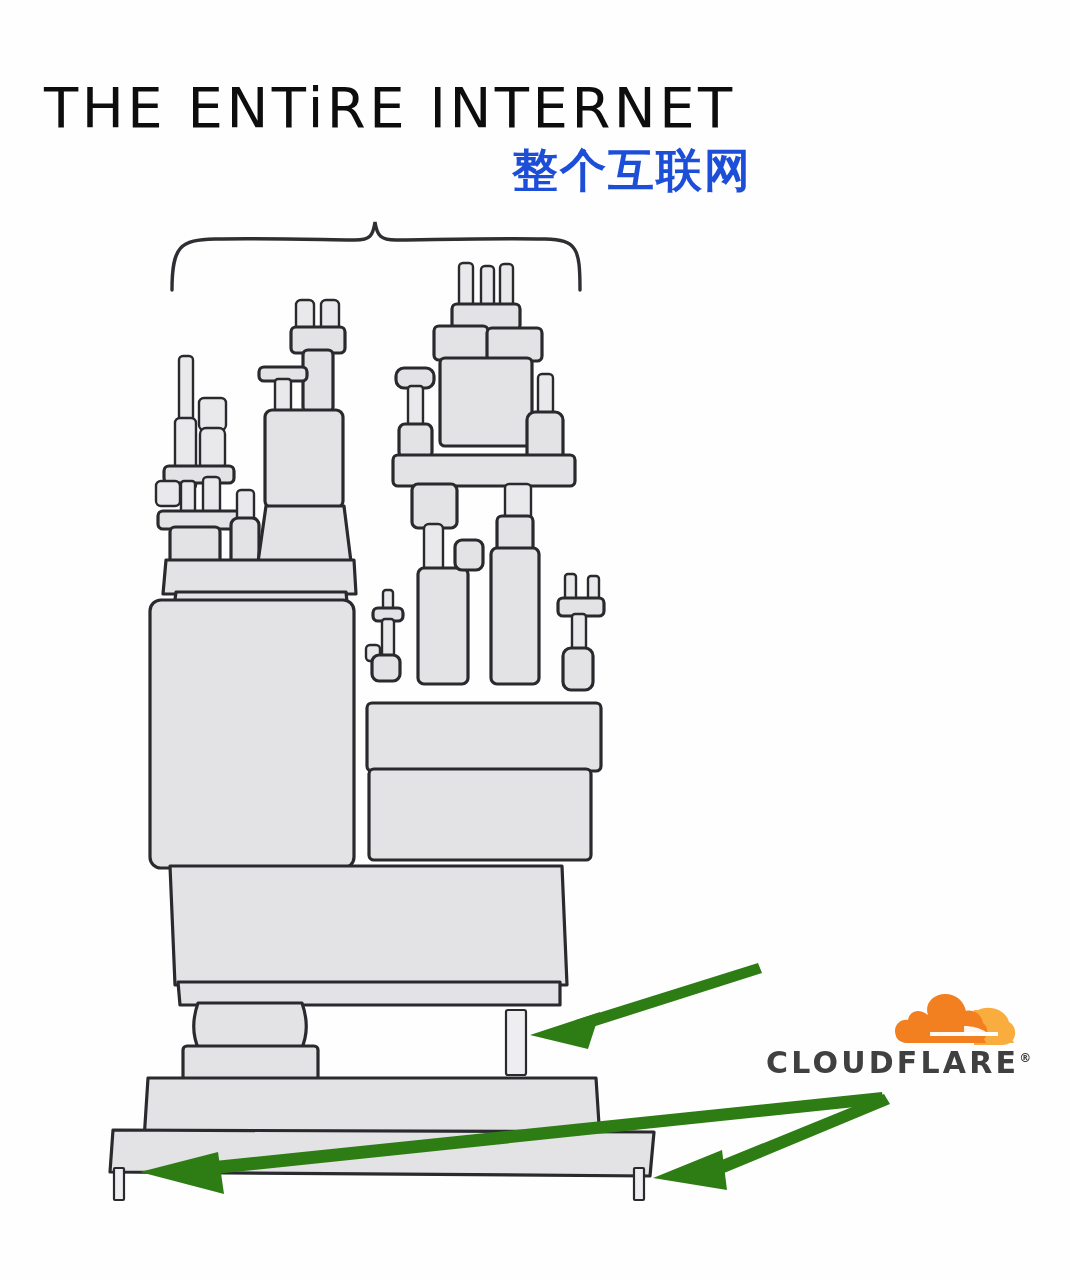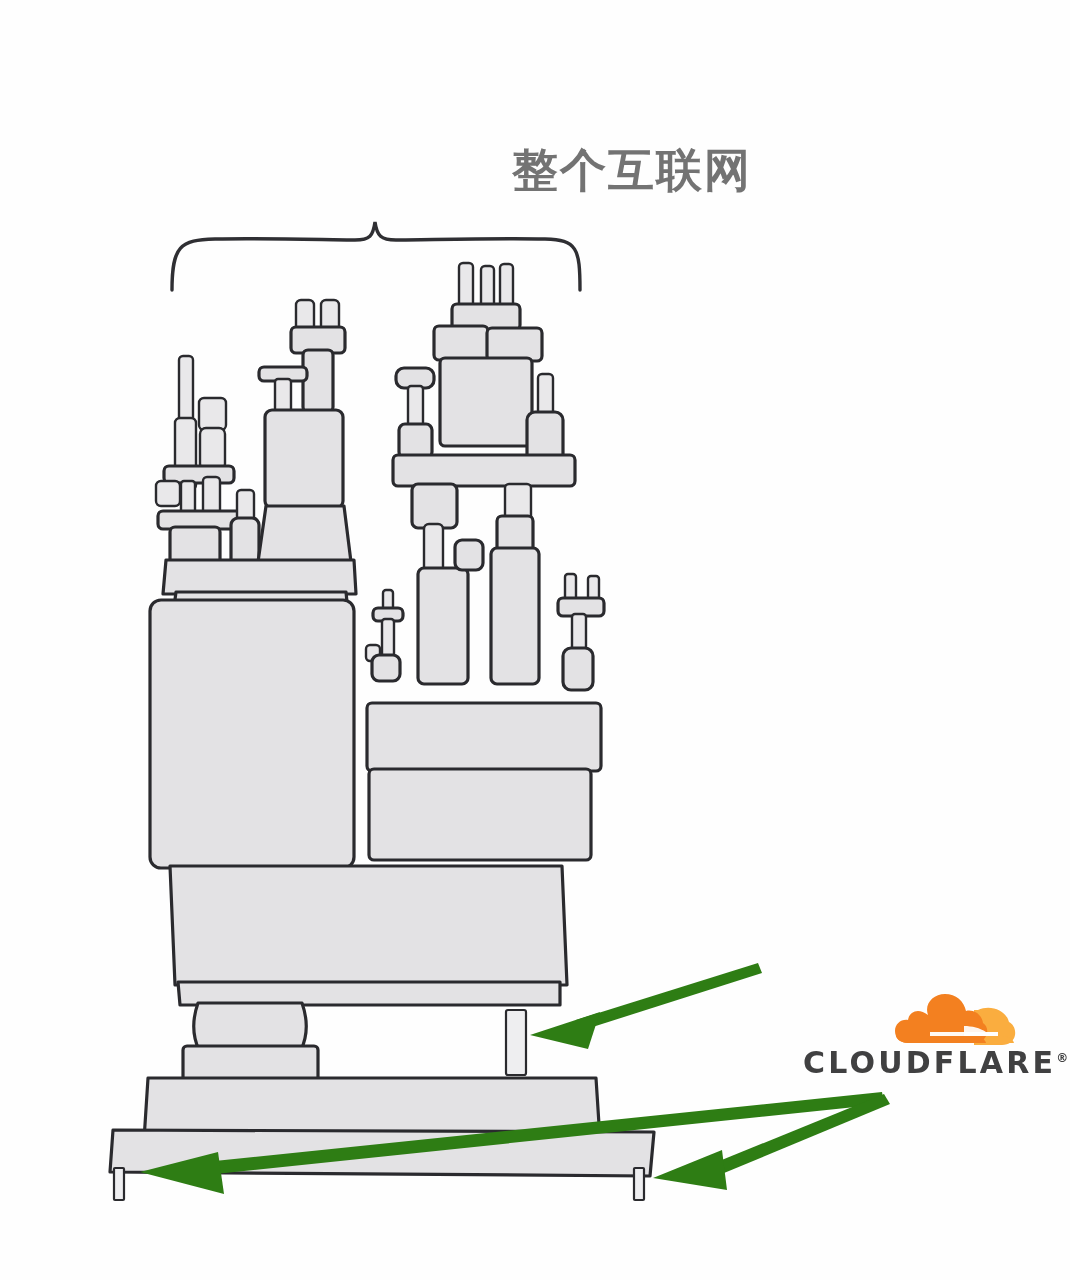--- a/index.html
+++ b/index.html
@@ -38,21 +38,21 @@
     line-height: 1;
   }
   .title-zh {
     position: absolute;
     left: 512px;
     top: 145px;
     font-family: "DejaVu Sans", sans-serif;
     font-size: 46px;
     font-weight: 700;
     letter-spacing: 2px;
-    color: #737373;
+    color: #1d4ed8;
     white-space: nowrap;
     line-height: 1.1;
   }
 
   
   #scene {
     position: absolute;
     left: 0;
     top: 0;
     width: 1070px;
@@ -102,33 +102,33 @@
     position: absolute;
     left: 0px;
     top: 58px;
     font-family: "DejaVu Sans", sans-serif;
     font-size: 30px;
     font-weight: 700;
     letter-spacing: 3.2px;
     color: #404041;
     white-space: nowrap;
     line-height: 1;
-    margin-left: 37px;
   }
   .logo-cf .cf-reg {
     font-size: 12px;
     vertical-align: super;
     letter-spacing: 0;
   }
 </style>
 </head>
 <body>
 
 <div id="meme-root">
 
+  <div class="title-en">THE ENTiRE INTERNET</div>
 
   <div class="title-zh">整个互联网</div>
 
   <svg id="scene" viewBox="0 0 1070 1280" xmlns="http://www.w3.org/2000/svg">
     <defs>
       <style>
         .blk { fill:#e3e2e4; stroke:#2a2a2e; stroke-width:3.2; stroke-linejoin:round; }
         .blk-thin { fill:#e9e8ea; stroke:#2a2a2e; stroke-width:2.4; stroke-linejoin:round; }
         .leg { fill:#eeeef0; stroke:#2a2a2e; stroke-width:2.2; stroke-linejoin:round; }
         .brace { fill:none; stroke:#2f2f33; stroke-width:3.4; stroke-linecap:round; }

